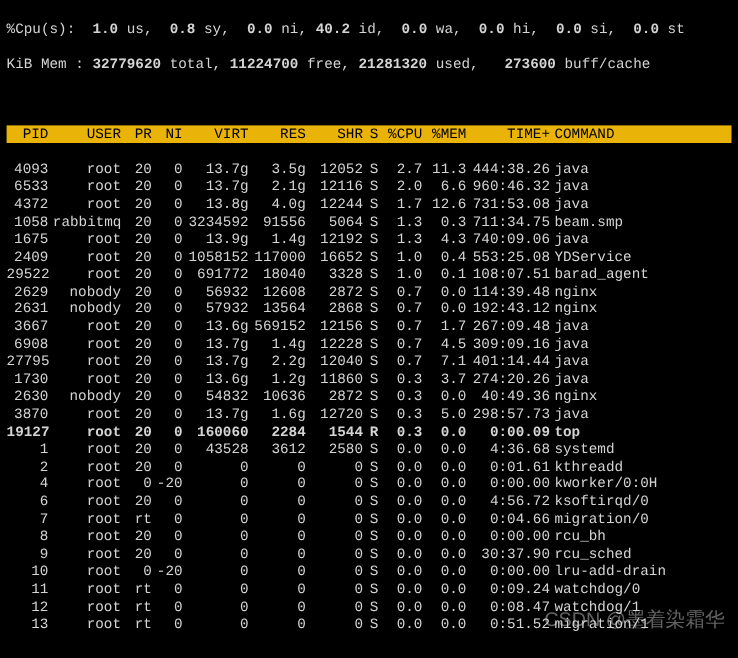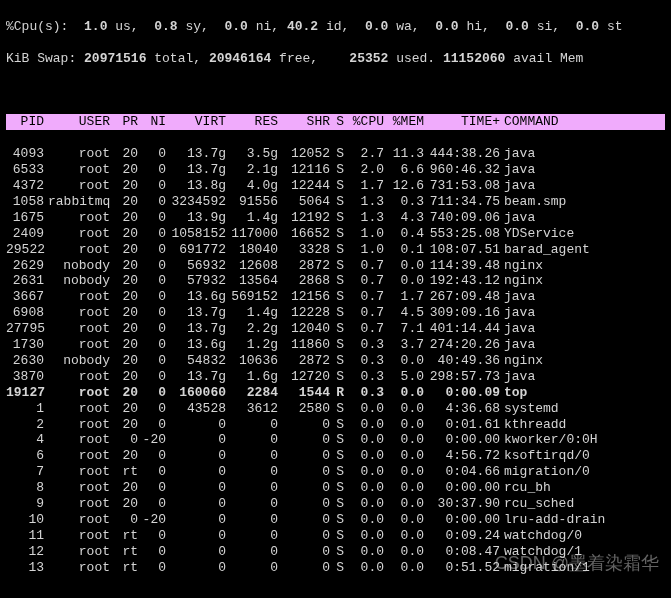--- a/index.html
+++ b/index.html
@@ -1,17 +1,17 @@
 <!DOCTYPE html>
 <html><head>
 <meta charset="utf-8">
 <style>
  html,body{margin:0;padding:0;background:#000;color:#d4d4d4;font-family:Consolas,'Courier New',monospace;font-size:13px;line-height:15.9px;width:671px;height:598px;overflow:hidden}
  .term{padding:3px 6px;white-space:pre}
- .hdr{color:#000;background:#f0abfc}
+ .hdr{color:#000;background:#eab308}
  .row span{display:inline-block;text-align:right}
  .b{font-weight:bold}
  .c-pid{width:38px}
  .c-usr{width:62px;text-align:left;padding-left:4px}
  .c-pr{width:28px}
  .c-ni{width:28px}
  .c-virt{width:60px}
  .c-res{width:52px}
  .c-shr{width:52px}
  .c-s{width:14px}
@@ -19,18 +19,18 @@
  .c-mem{width:40px}
  .c-time{width:76px}
  .c-cmd{text-align:left;padding-left:4px}
  .wm{position:absolute;bottom:26px;right:12px;font-size:18px;color:rgba(220,220,220,.45);font-family:sans-serif;pointer-events:none}
 </style>
 </head>
 <body>
 
 <div class="term">
 <div><span>%Cpu(s):</span>  <span class="b">1.0</span><span> us,</span>  <span class="b">0.8</span><span> sy,</span>  <span class="b">0.0</span><span> ni,</span> <span class="b">40.2</span><span> id,</span>  <span class="b">0.0</span><span> wa,</span>  <span class="b">0.0</span><span> hi,</span>  <span class="b">0.0</span><span> si,</span>  <span class="b">0.0</span><span> st</span></div>
-<div><span>KiB Swap:</span> <span class="b">20971516</span><span> total,</span> <span class="b">20946164</span><span> free,</span>    <span class="b">25352</span><span> used.</span> <span class="b">11152060</span><span> avail Mem</span></div>
+<div><span>KiB Mem :</span> <span class="b">32779620</span><span> total,</span> <span class="b">11224700</span><span> free,</span> <span class="b">21281320</span><span> used,</span>   <span class="b">273600</span><span> buff/cache</span></div>
 <div> </div>
 <div class="row hdr"><span class="c-pid">PID</span><span class="c-usr">USER</span><span class="c-pr">PR</span><span class="c-ni">NI</span><span class="c-virt">VIRT</span><span class="c-res">RES</span><span class="c-shr">SHR</span><span class="c-s">S</span><span class="c-cpu">%CPU</span><span class="c-mem">%MEM</span><span class="c-time">TIME+</span><span class="c-cmd">COMMAND</span></div>
 <div id="proc-list"><div class="row"><span class="c-pid">4093</span><span class="c-usr">root</span><span class="c-pr">20</span><span class="c-ni">0</span><span class="c-virt">13.7g</span><span class="c-res">3.5g</span><span class="c-shr">12052</span><span class="c-s">S</span><span class="c-cpu">2.7</span><span class="c-mem">11.3</span><span class="c-time">444:38.26</span><span class="c-cmd">java</span></div><div class="row"><span class="c-pid">6533</span><span class="c-usr">root</span><span class="c-pr">20</span><span class="c-ni">0</span><span class="c-virt">13.7g</span><span class="c-res">2.1g</span><span class="c-shr">12116</span><span class="c-s">S</span><span class="c-cpu">2.0</span><span class="c-mem">6.6</span><span class="c-time">960:46.32</span><span class="c-cmd">java</span></div><div class="row"><span class="c-pid">4372</span><span class="c-usr">root</span><span class="c-pr">20</span><span class="c-ni">0</span><span class="c-virt">13.8g</span><span class="c-res">4.0g</span><span class="c-shr">12244</span><span class="c-s">S</span><span class="c-cpu">1.7</span><span class="c-mem">12.6</span><span class="c-time">731:53.08</span><span class="c-cmd">java</span></div><div class="row"><span class="c-pid">1058</span><span class="c-usr">rabbitmq</span><span class="c-pr">20</span><span class="c-ni">0</span><span class="c-virt">3234592</span><span class="c-res">91556</span><span class="c-shr">5064</span><span class="c-s">S</span><span class="c-cpu">1.3</span><span class="c-mem">0.3</span><span class="c-time">711:34.75</span><span class="c-cmd">beam.smp</span></div><div class="row"><span class="c-pid">1675</span><span class="c-usr">root</span><span class="c-pr">20</span><span class="c-ni">0</span><span class="c-virt">13.9g</span><span class="c-res">1.4g</span><span class="c-shr">12192</span><span class="c-s">S</span><span class="c-cpu">1.3</span><span class="c-mem">4.3</span><span class="c-time">740:09.06</span><span class="c-cmd">java</span></div><div class="row"><span class="c-pid">2409</span><span class="c-usr">root</span><span class="c-pr">20</span><span class="c-ni">0</span><span class="c-virt">1058152</span><span class="c-res">117000</span><span class="c-shr">16652</span><span class="c-s">S</span><span class="c-cpu">1.0</span><span class="c-mem">0.4</span><span class="c-time">553:25.08</span><span class="c-cmd">YDService</span></div><div class="row"><span class="c-pid">29522</span><span class="c-usr">root</span><span class="c-pr">20</span><span class="c-ni">0</span><span class="c-virt">691772</span><span class="c-res">18040</span><span class="c-shr">3328</span><span class="c-s">S</span><span class="c-cpu">1.0</span><span class="c-mem">0.1</span><span class="c-time">108:07.51</span><span class="c-cmd">barad_agent</span></div><div class="row"><span class="c-pid">2629</span><span class="c-usr">nobody</span><span class="c-pr">20</span><span class="c-ni">0</span><span class="c-virt">56932</span><span class="c-res">12608</span><span class="c-shr">2872</span><span class="c-s">S</span><span class="c-cpu">0.7</span><span class="c-mem">0.0</span><span class="c-time">114:39.48</span><span class="c-cmd">nginx</span></div><div class="row"><span class="c-pid">2631</span><span class="c-usr">nobody</span><span class="c-pr">20</span><span class="c-ni">0</span><span class="c-virt">57932</span><span class="c-res">13564</span><span class="c-shr">2868</span><span class="c-s">S</span><span class="c-cpu">0.7</span><span class="c-mem">0.0</span><span class="c-time">192:43.12</span><span class="c-cmd">nginx</span></div><div class="row"><span class="c-pid">3667</span><span class="c-usr">root</span><span class="c-pr">20</span><span class="c-ni">0</span><span class="c-virt">13.6g</span><span class="c-res">569152</span><span class="c-shr">12156</span><span class="c-s">S</span><span class="c-cpu">0.7</span><span class="c-mem">1.7</span><span class="c-time">267:09.48</span><span class="c-cmd">java</span></div><div class="row"><span class="c-pid">6908</span><span class="c-usr">root</span><span class="c-pr">20</span><span class="c-ni">0</span><span class="c-virt">13.7g</span><span class="c-res">1.4g</span><span class="c-shr">12228</span><span class="c-s">S</span><span class="c-cpu">0.7</span><span class="c-mem">4.5</span><span class="c-time">309:09.16</span><span class="c-cmd">java</span></div><div class="row"><span class="c-pid">27795</span><span class="c-usr">root</span><span class="c-pr">20</span><span class="c-ni">0</span><span class="c-virt">13.7g</span><span class="c-res">2.2g</span><span class="c-shr">12040</span><span class="c-s">S</span><span class="c-cpu">0.7</span><span class="c-mem">7.1</span><span class="c-time">401:14.44</span><span class="c-cmd">java</span></div><div class="row"><span class="c-pid">1730</span><span class="c-usr">root</span><span class="c-pr">20</span><span class="c-ni">0</span><span class="c-virt">13.6g</span><span class="c-res">1.2g</span><span class="c-shr">11860</span><span class="c-s">S</span><span class="c-cpu">0.3</span><span class="c-mem">3.7</span><span class="c-time">274:20.26</span><span class="c-cmd">java</span></div><div class="row"><span class="c-pid">2630</span><span class="c-usr">nobody</span><span class="c-pr">20</span><span class="c-ni">0</span><span class="c-virt">54832</span><span class="c-res">10636</span><span class="c-shr">2872</span><span class="c-s">S</span><span class="c-cpu">0.3</span><span class="c-mem">0.0</span><span class="c-time">40:49.36</span><span class="c-cmd">nginx</span></div><div class="row"><span class="c-pid">3870</span><span class="c-usr">root</span><span class="c-pr">20</span><span class="c-ni">0</span><span class="c-virt">13.7g</span><span class="c-res">1.6g</span><span class="c-shr">12720</span><span class="c-s">S</span><span class="c-cpu">0.3</span><span class="c-mem">5.0</span><span class="c-time">298:57.73</span><span class="c-cmd">java</span></div><div class="row b"><span class="c-pid">19127</span><span class="c-usr">root</span><span class="c-pr">20</span><span class="c-ni">0</span><span class="c-virt">160060</span><span class="c-res">2284</span><span class="c-shr">1544</span><span class="c-s">R</span><span class="c-cpu">0.3</span><span class="c-mem">0.0</span><span class="c-time">0:00.09</span><span class="c-cmd">top</span></div><div class="row"><span class="c-pid">1</span><span class="c-usr">root</span><span class="c-pr">20</span><span class="c-ni">0</span><span class="c-virt">43528</span><span class="c-res">3612</span><span class="c-shr">2580</span><span class="c-s">S</span><span class="c-cpu">0.0</span><span class="c-mem">0.0</span><span class="c-time">4:36.68</span><span class="c-cmd">systemd</span></div><div class="row"><span class="c-pid">2</span><span class="c-usr">root</span><span class="c-pr">20</span><span class="c-ni">0</span><span class="c-virt">0</span><span class="c-res">0</span><span class="c-shr">0</span><span class="c-s">S</span><span class="c-cpu">0.0</span><span class="c-mem">0.0</span><span class="c-time">0:01.61</span><span class="c-cmd">kthreadd</span></div><div class="row"><span class="c-pid">4</span><span class="c-usr">root</span><span class="c-pr">0</span><span class="c-ni">-20</span><span class="c-virt">0</span><span class="c-res">0</span><span class="c-shr">0</span><span class="c-s">S</span><span class="c-cpu">0.0</span><span class="c-mem">0.0</span><span class="c-time">0:00.00</span><span class="c-cmd">kworker/0:0H</span></div><div class="row"><span class="c-pid">6</span><span class="c-usr">root</span><span class="c-pr">20</span><span class="c-ni">0</span><span class="c-virt">0</span><span class="c-res">0</span><span class="c-shr">0</span><span class="c-s">S</span><span class="c-cpu">0.0</span><span class="c-mem">0.0</span><span class="c-time">4:56.72</span><span class="c-cmd">ksoftirqd/0</span></div><div class="row"><span class="c-pid">7</span><span class="c-usr">root</span><span class="c-pr">rt</span><span class="c-ni">0</span><span class="c-virt">0</span><span class="c-res">0</span><span class="c-shr">0</span><span class="c-s">S</span><span class="c-cpu">0.0</span><span class="c-mem">0.0</span><span class="c-time">0:04.66</span><span class="c-cmd">migration/0</span></div><div class="row"><span class="c-pid">8</span><span class="c-usr">root</span><span class="c-pr">20</span><span class="c-ni">0</span><span class="c-virt">0</span><span class="c-res">0</span><span class="c-shr">0</span><span class="c-s">S</span><span class="c-cpu">0.0</span><span class="c-mem">0.0</span><span class="c-time">0:00.00</span><span class="c-cmd">rcu_bh</span></div><div class="row"><span class="c-pid">9</span><span class="c-usr">root</span><span class="c-pr">20</span><span class="c-ni">0</span><span class="c-virt">0</span><span class="c-res">0</span><span class="c-shr">0</span><span class="c-s">S</span><span class="c-cpu">0.0</span><span class="c-mem">0.0</span><span class="c-time">30:37.90</span><span class="c-cmd">rcu_sched</span></div><div class="row"><span class="c-pid">10</span><span class="c-usr">root</span><span class="c-pr">0</span><span class="c-ni">-20</span><span class="c-virt">0</span><span class="c-res">0</span><span class="c-shr">0</span><span class="c-s">S</span><span class="c-cpu">0.0</span><span class="c-mem">0.0</span><span class="c-time">0:00.00</span><span class="c-cmd">lru-add-drain</span></div><div class="row"><span class="c-pid">11</span><span class="c-usr">root</span><span class="c-pr">rt</span><span class="c-ni">0</span><span class="c-virt">0</span><span class="c-res">0</span><span class="c-shr">0</span><span class="c-s">S</span><span class="c-cpu">0.0</span><span class="c-mem">0.0</span><span class="c-time">0:09.24</span><span class="c-cmd">watchdog/0</span></div><div class="row"><span class="c-pid">12</span><span class="c-usr">root</span><span class="c-pr">rt</span><span class="c-ni">0</span><span class="c-virt">0</span><span class="c-res">0</span><span class="c-shr">0</span><span class="c-s">S</span><span class="c-cpu">0.0</span><span class="c-mem">0.0</span><span class="c-time">0:08.47</span><span class="c-cmd">watchdog/1</span></div><div class="row"><span class="c-pid">13</span><span class="c-usr">root</span><span class="c-pr">rt</span><span class="c-ni">0</span><span class="c-virt">0</span><span class="c-res">0</span><span class="c-shr">0</span><span class="c-s">S</span><span class="c-cpu">0.0</span><span class="c-mem">0.0</span><span class="c-time">0:51.52</span><span class="c-cmd">migration/1</span></div></div>
 </div>
 <div class="wm">CSDN @墨着染霜华</div>
 
 </body></html>

